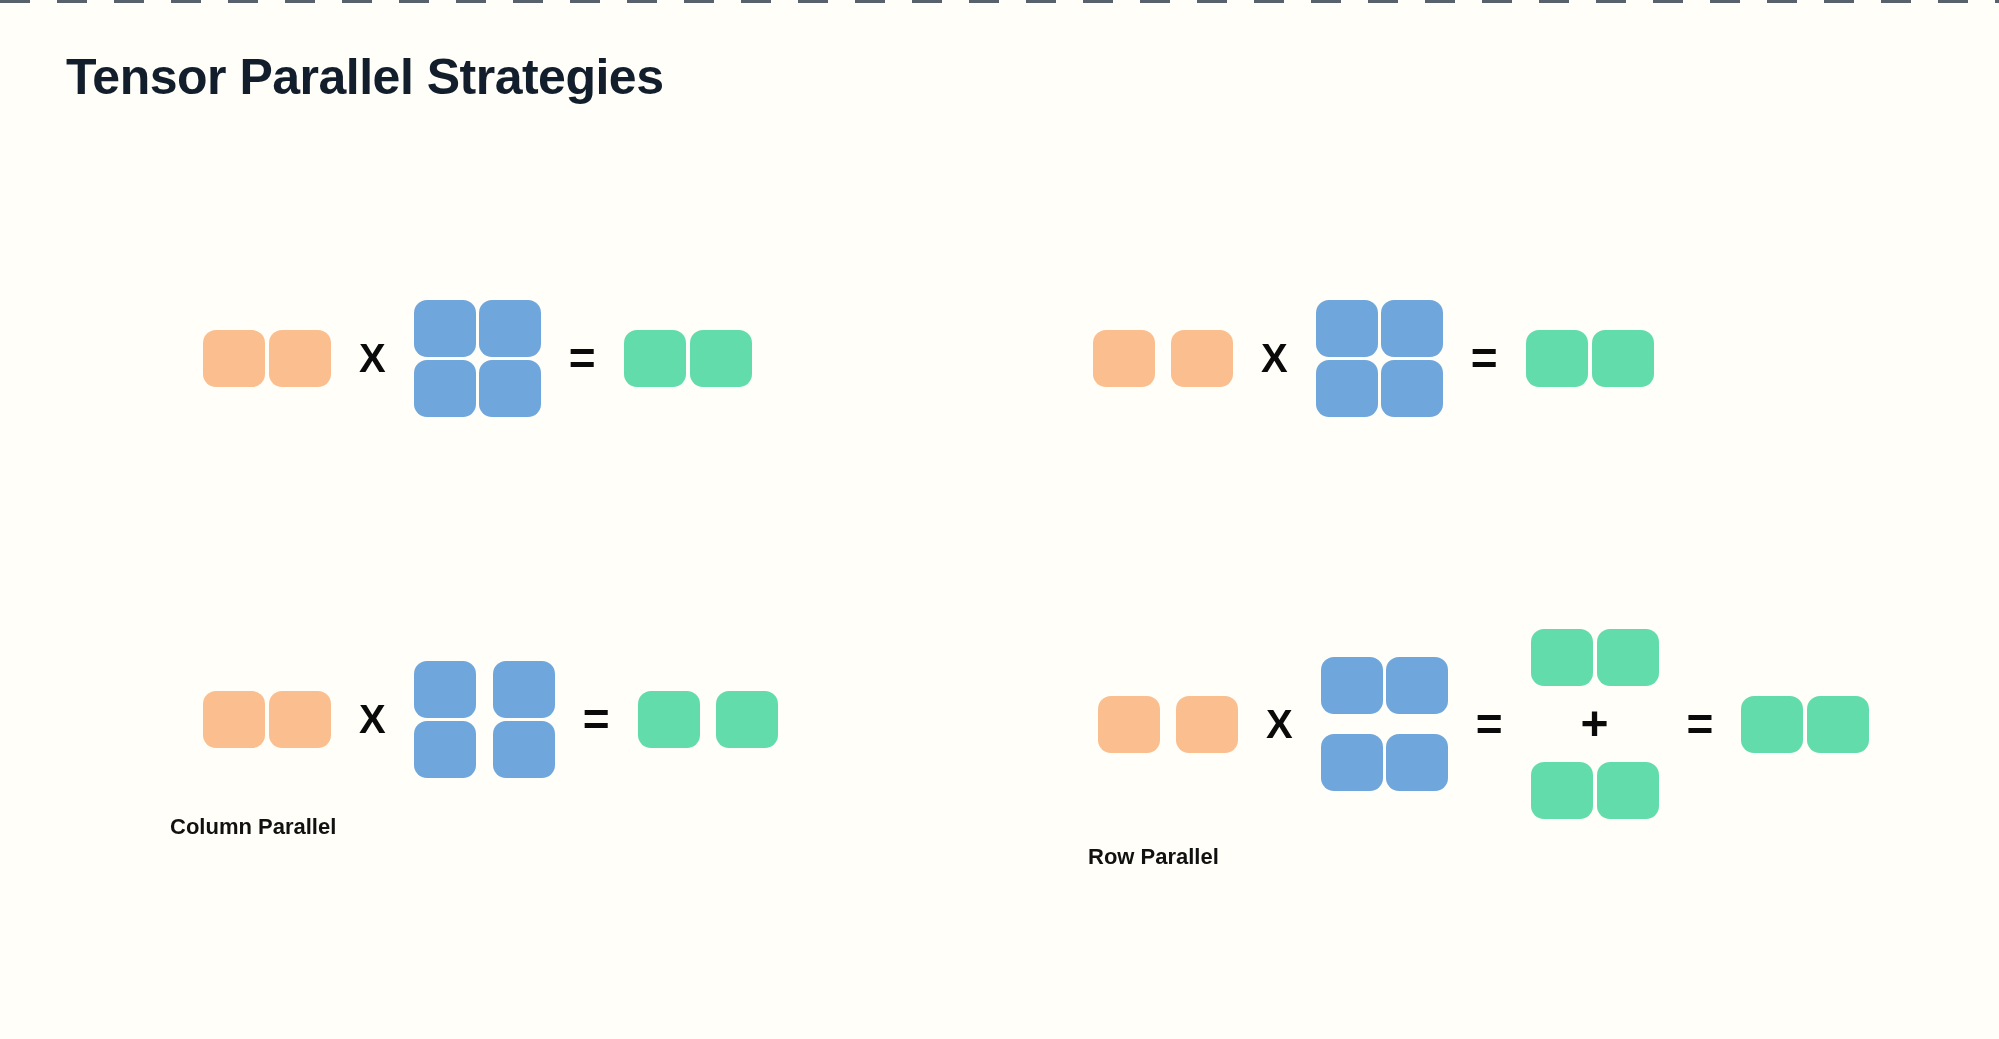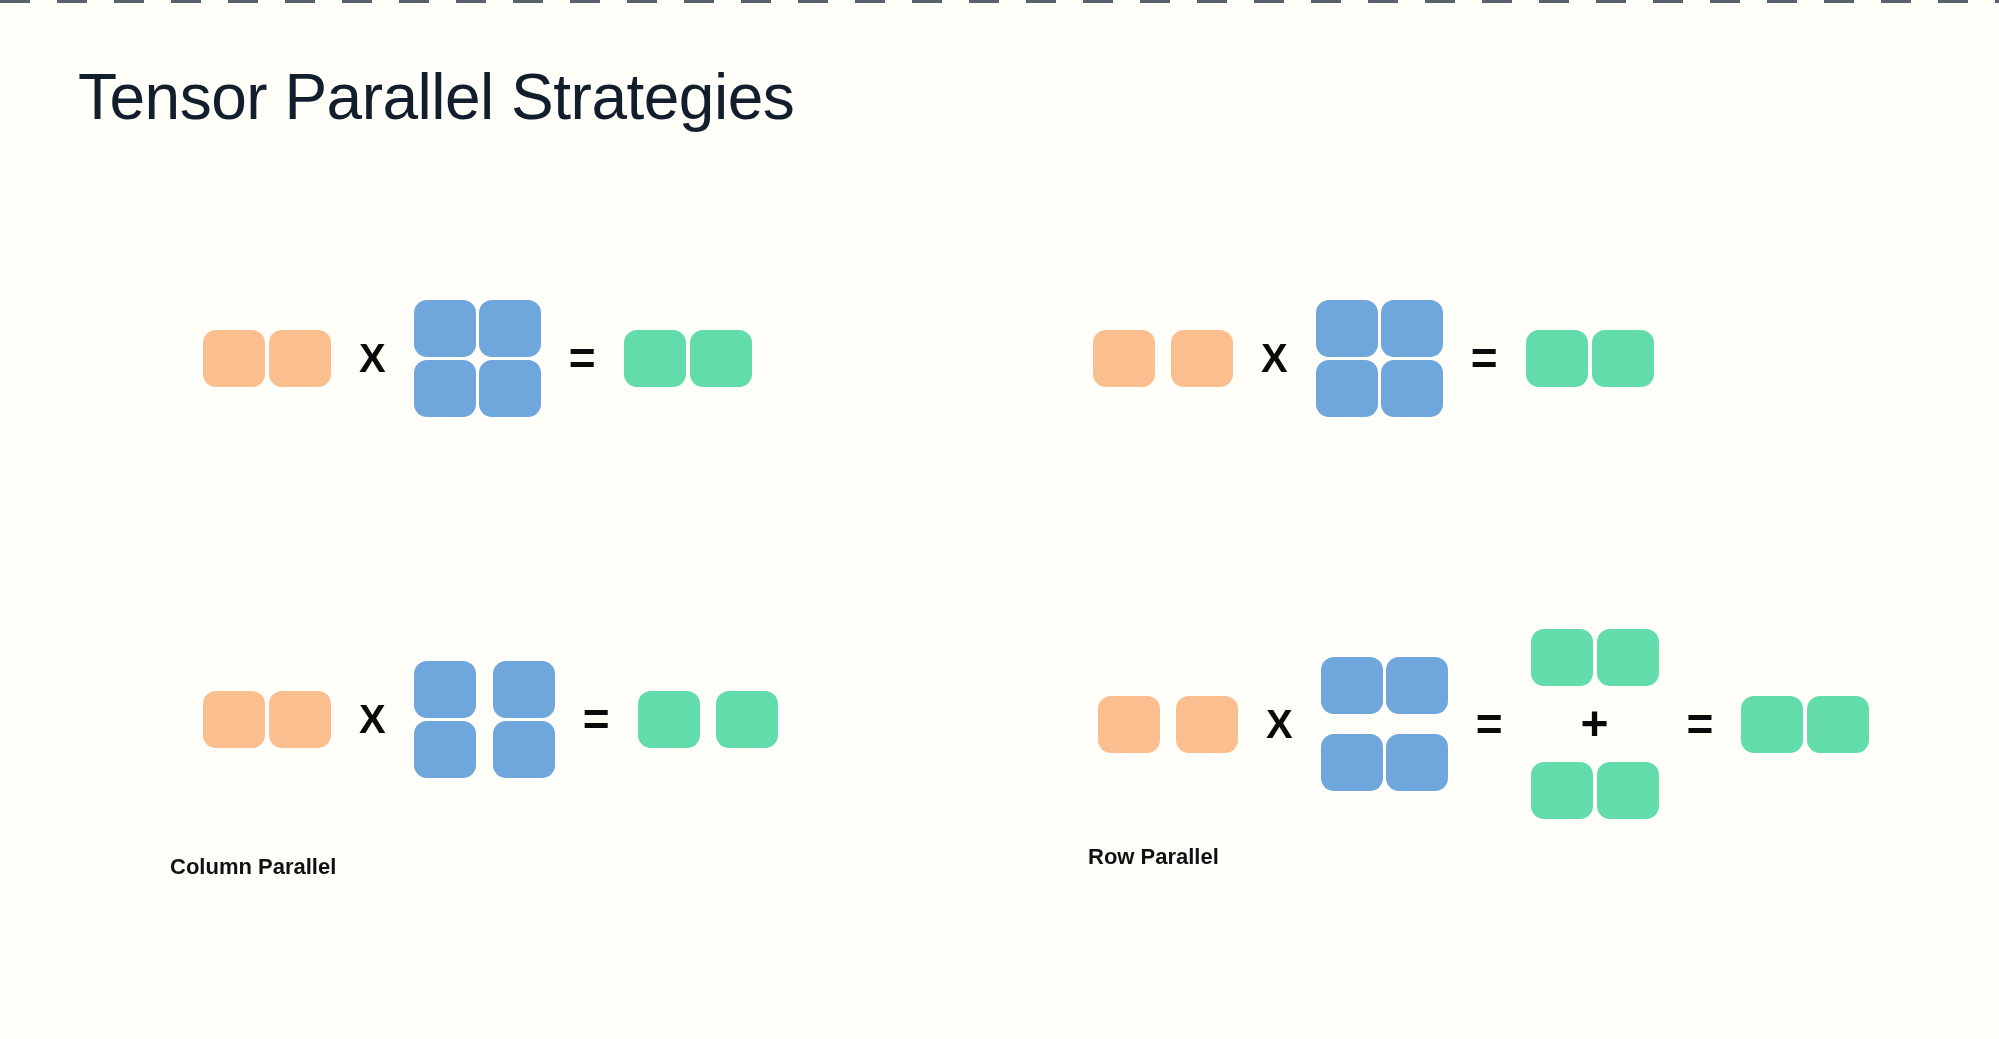--- a/index.html
+++ b/index.html
@@ -20,23 +20,23 @@
       var(--top-border, #2E3A4A) 0px,
       var(--top-border, #2E3A4A) 30px,
       transparent 30px,
       transparent 57px);
     opacity: 0.8;
   }
   .page-title {
     position: absolute;
     left: 66px;
     top: 48px;
-    margin: 12px;
-    font-size: 64px;
-    font-weight: 400;
+    margin: 0;
+    font-size: 50px;
+    font-weight: 700;
     letter-spacing: -0.5px;
     color: var(--title, #121E2B);
   }
   .diagram {
     position: absolute;
     display: flex;
     align-items: center;
     gap: 28px;
   }
   .pair {
@@ -74,21 +74,21 @@
     align-items: center;
     gap: 14px;
   }
   .diagram-label {
     position: absolute;
     margin: 0;
     font-size: 22px;
     font-weight: 700;
     color: var(--label, #111111);
   }
-  .label-column { left: 170px; top: 854px; }
+  .label-column { left: 170px; top: 814px; }
   .label-row    { left: 1088px; top: 844px; }
 </style>
 </head>
 <body>
 
 <div class="top-dash"></div>
 
 <h1 class="page-title">Tensor Parallel Strategies</h1>
 
 <div class="diagram" style="left:203px; top:299px; height:118px;">

